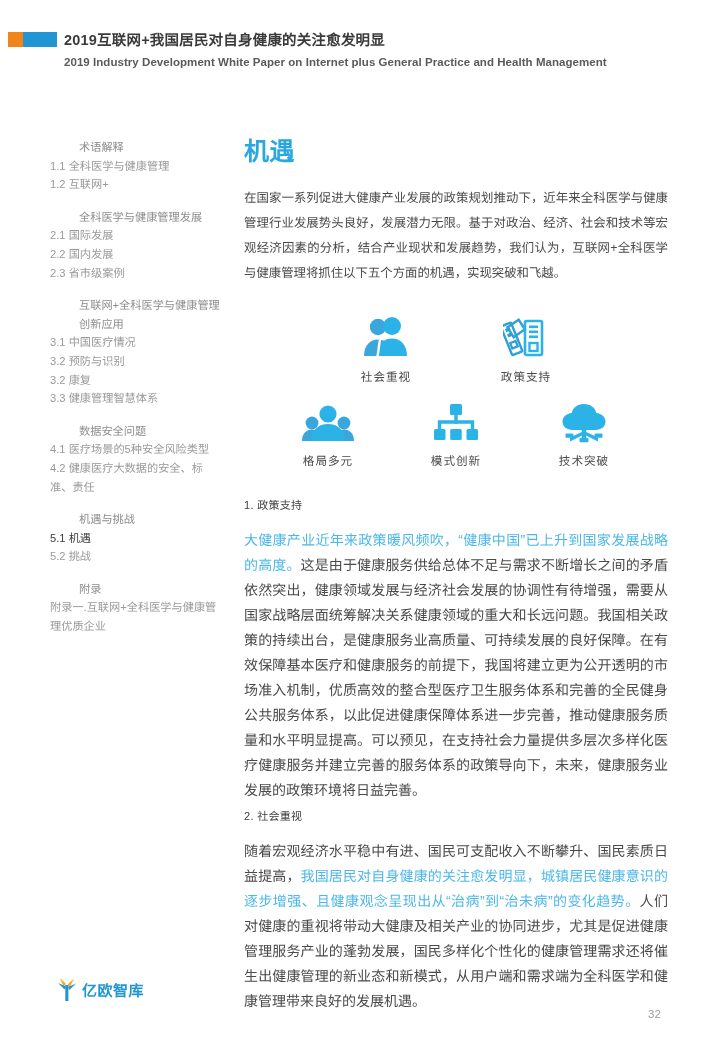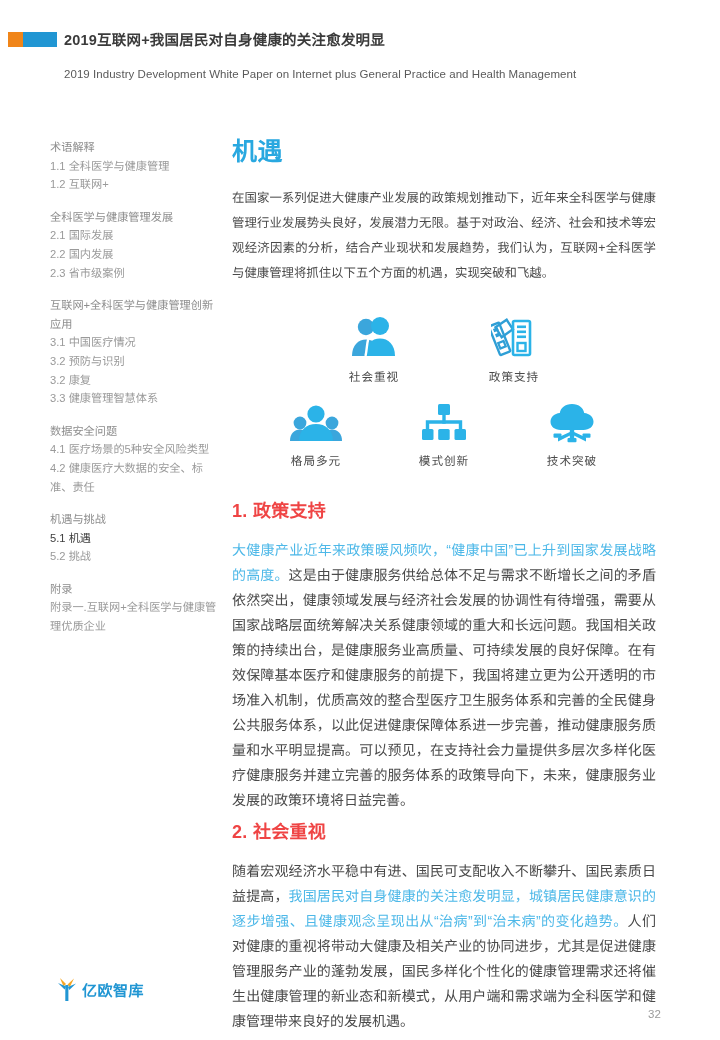--- a/index.html
+++ b/index.html
@@ -48,57 +48,59 @@
     top: 0px;
     font-size: 14.5px;
     font-weight: bold;
     color: #3b3b3b;
     letter-spacing: 0.2px;
     white-space: nowrap;
   }
   .hdr-title-en {
     position: absolute;
     left: 64px;
-    top: 40px;
+    top: 28px;
     font-size: 11.5px;
     color: #5a5a5a;
     letter-spacing: 0.05px;
     white-space: nowrap;
+    font-weight: bold;
   }
 
   
   .toc {
     position: absolute;
     left: 50px;
     top: 138px;
     width: 172px;
     font-size: 11.2px;
     line-height: 18.6px;
     color: #8d8d8d;
   }
   .toc-group {
     margin-bottom: 14px;
   }
   .toc-group:last-child { margin-bottom: 0; }
   .toc-head {
     color: #8d8d8d;
     white-space: normal;
+    margin-left: 29px;
   }
   .toc-item {
     color: #9a9a9a;
   }
   .toc-item.current {
     color: #3d3d3d;
     font-weight: normal;
   }
 
   
   .main {
     position: absolute;
-    left: 232px;
+    left: 244px;
     top: 136px;
     width: 424px;
   }
   .sec-title {
     font-size: 25px;
     font-weight: bold;
     color: #29A8E0;
     line-height: 30px;
     margin: 0 0 20px 0;
     letter-spacing: 0.5px;
@@ -138,23 +140,23 @@
   .icon-label {
     margin-top: 8px;
     font-size: 11.6px;
     color: #4a4a4a;
     letter-spacing: 1px;
     white-space: nowrap;
   }
 
   
   .sub-head {
-    font-size: 18px;
-    font-weight: bold;
-    color: #ef4444;
+    font-size: 11px;
+    font-weight: normal;
+    color: #404040;
     margin: 0 0 16px 0;
     letter-spacing: 0.3px;
   }
   .body-p {
     font-size: 14px;
     line-height: 25px;
     color: #4a4a4a;
     margin: 0 0 18px 0;
     text-align: justify;
   }

